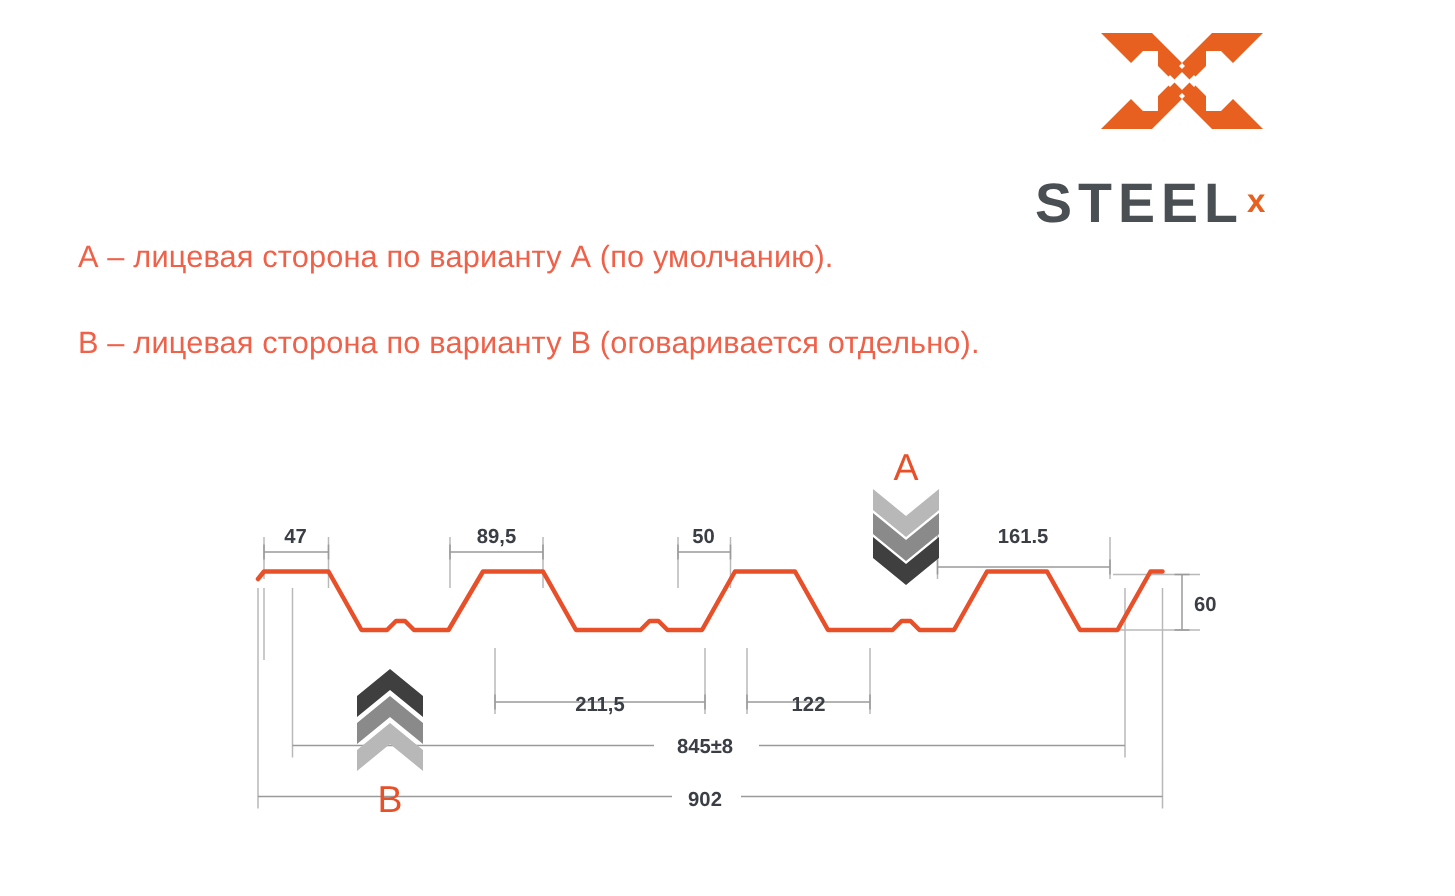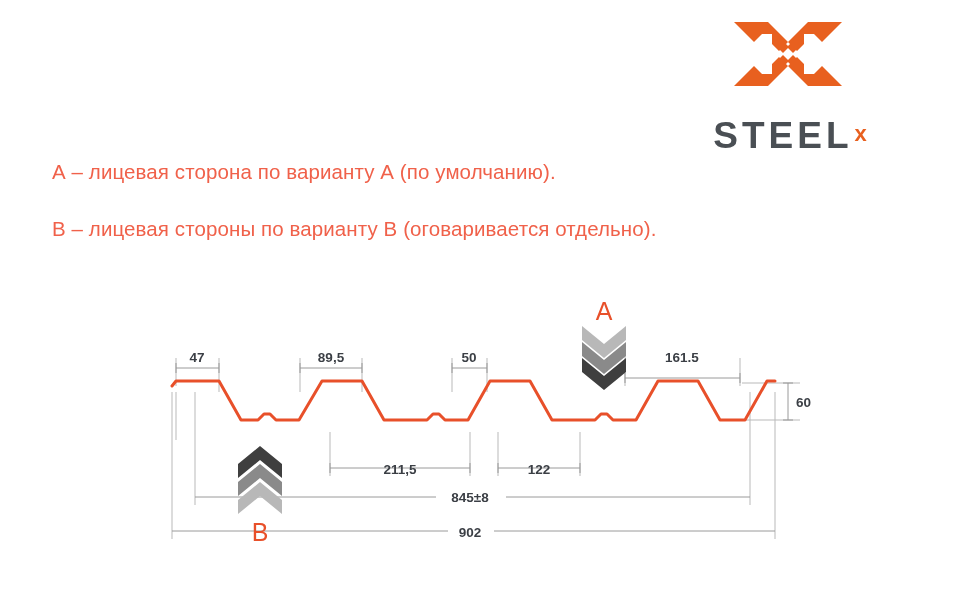--- a/index.html
+++ b/index.html
@@ -9,21 +9,21 @@
     font-family:"Liberation Sans", sans-serif;
     overflow:hidden;
     position:relative;
   }
   #root{position:relative;width:970px;height:597px;}
 
   
   .logo-wrap{position:absolute;left:690px;top:18px;width:200px;height:130px;}
   .logo-mark{position:absolute;left:42px;top:0;width:112px;height:72px;}
   .logo-text-row{position:absolute;left:0;top:96px;width:200px;height:40px;
-        display:flex;align-items:flex-end;justify-content:center;}
+        display:flex;align-items:flex-end;justify-content:flex-start;}
   .logo-steel{
     font-family:"Liberation Sans", sans-serif;
     font-weight:bold;font-size:37px;letter-spacing:4px;
     color:#4a4f54;line-height:1;
   }
   .logo-x{
     font-family:"Liberation Sans", sans-serif;
     font-weight:bold;font-size:22px;color:#E8601F;
     line-height:1;margin-left:2px;position:relative;top:-9px;
   }
@@ -82,21 +82,21 @@
         </g>
       </svg>
     </div>
     <div class="logo-text-row">
       <span class="logo-steel">STEEL</span>
       <span class="logo-x">x</span>
     </div>
   </div>
 
   <div class="legend l1">А – лицевая сторона по варианту А (по умолчанию).</div>
-  <div class="legend l2">В – лицевая стороны по варианту В (оговаривается отдельно).</div>
+  <div class="legend l2">В – лицевая сторона по варианту В (оговаривается отдельно).</div>
 
   <div class="drawing">
     <svg width="970" height="597" viewBox="0 0 970 597" xmlns="http://www.w3.org/2000/svg">
 
       <g stroke="#b9b9b9" stroke-width="1" fill="none">
 
         <line x1="176" y1="358" x2="176" y2="386"></line>
         <line x1="176" y1="392" x2="176" y2="440"></line>
         <line x1="195" y1="392" x2="195" y2="505"></line>
         <line x1="172" y1="392" x2="172" y2="539"></line>

